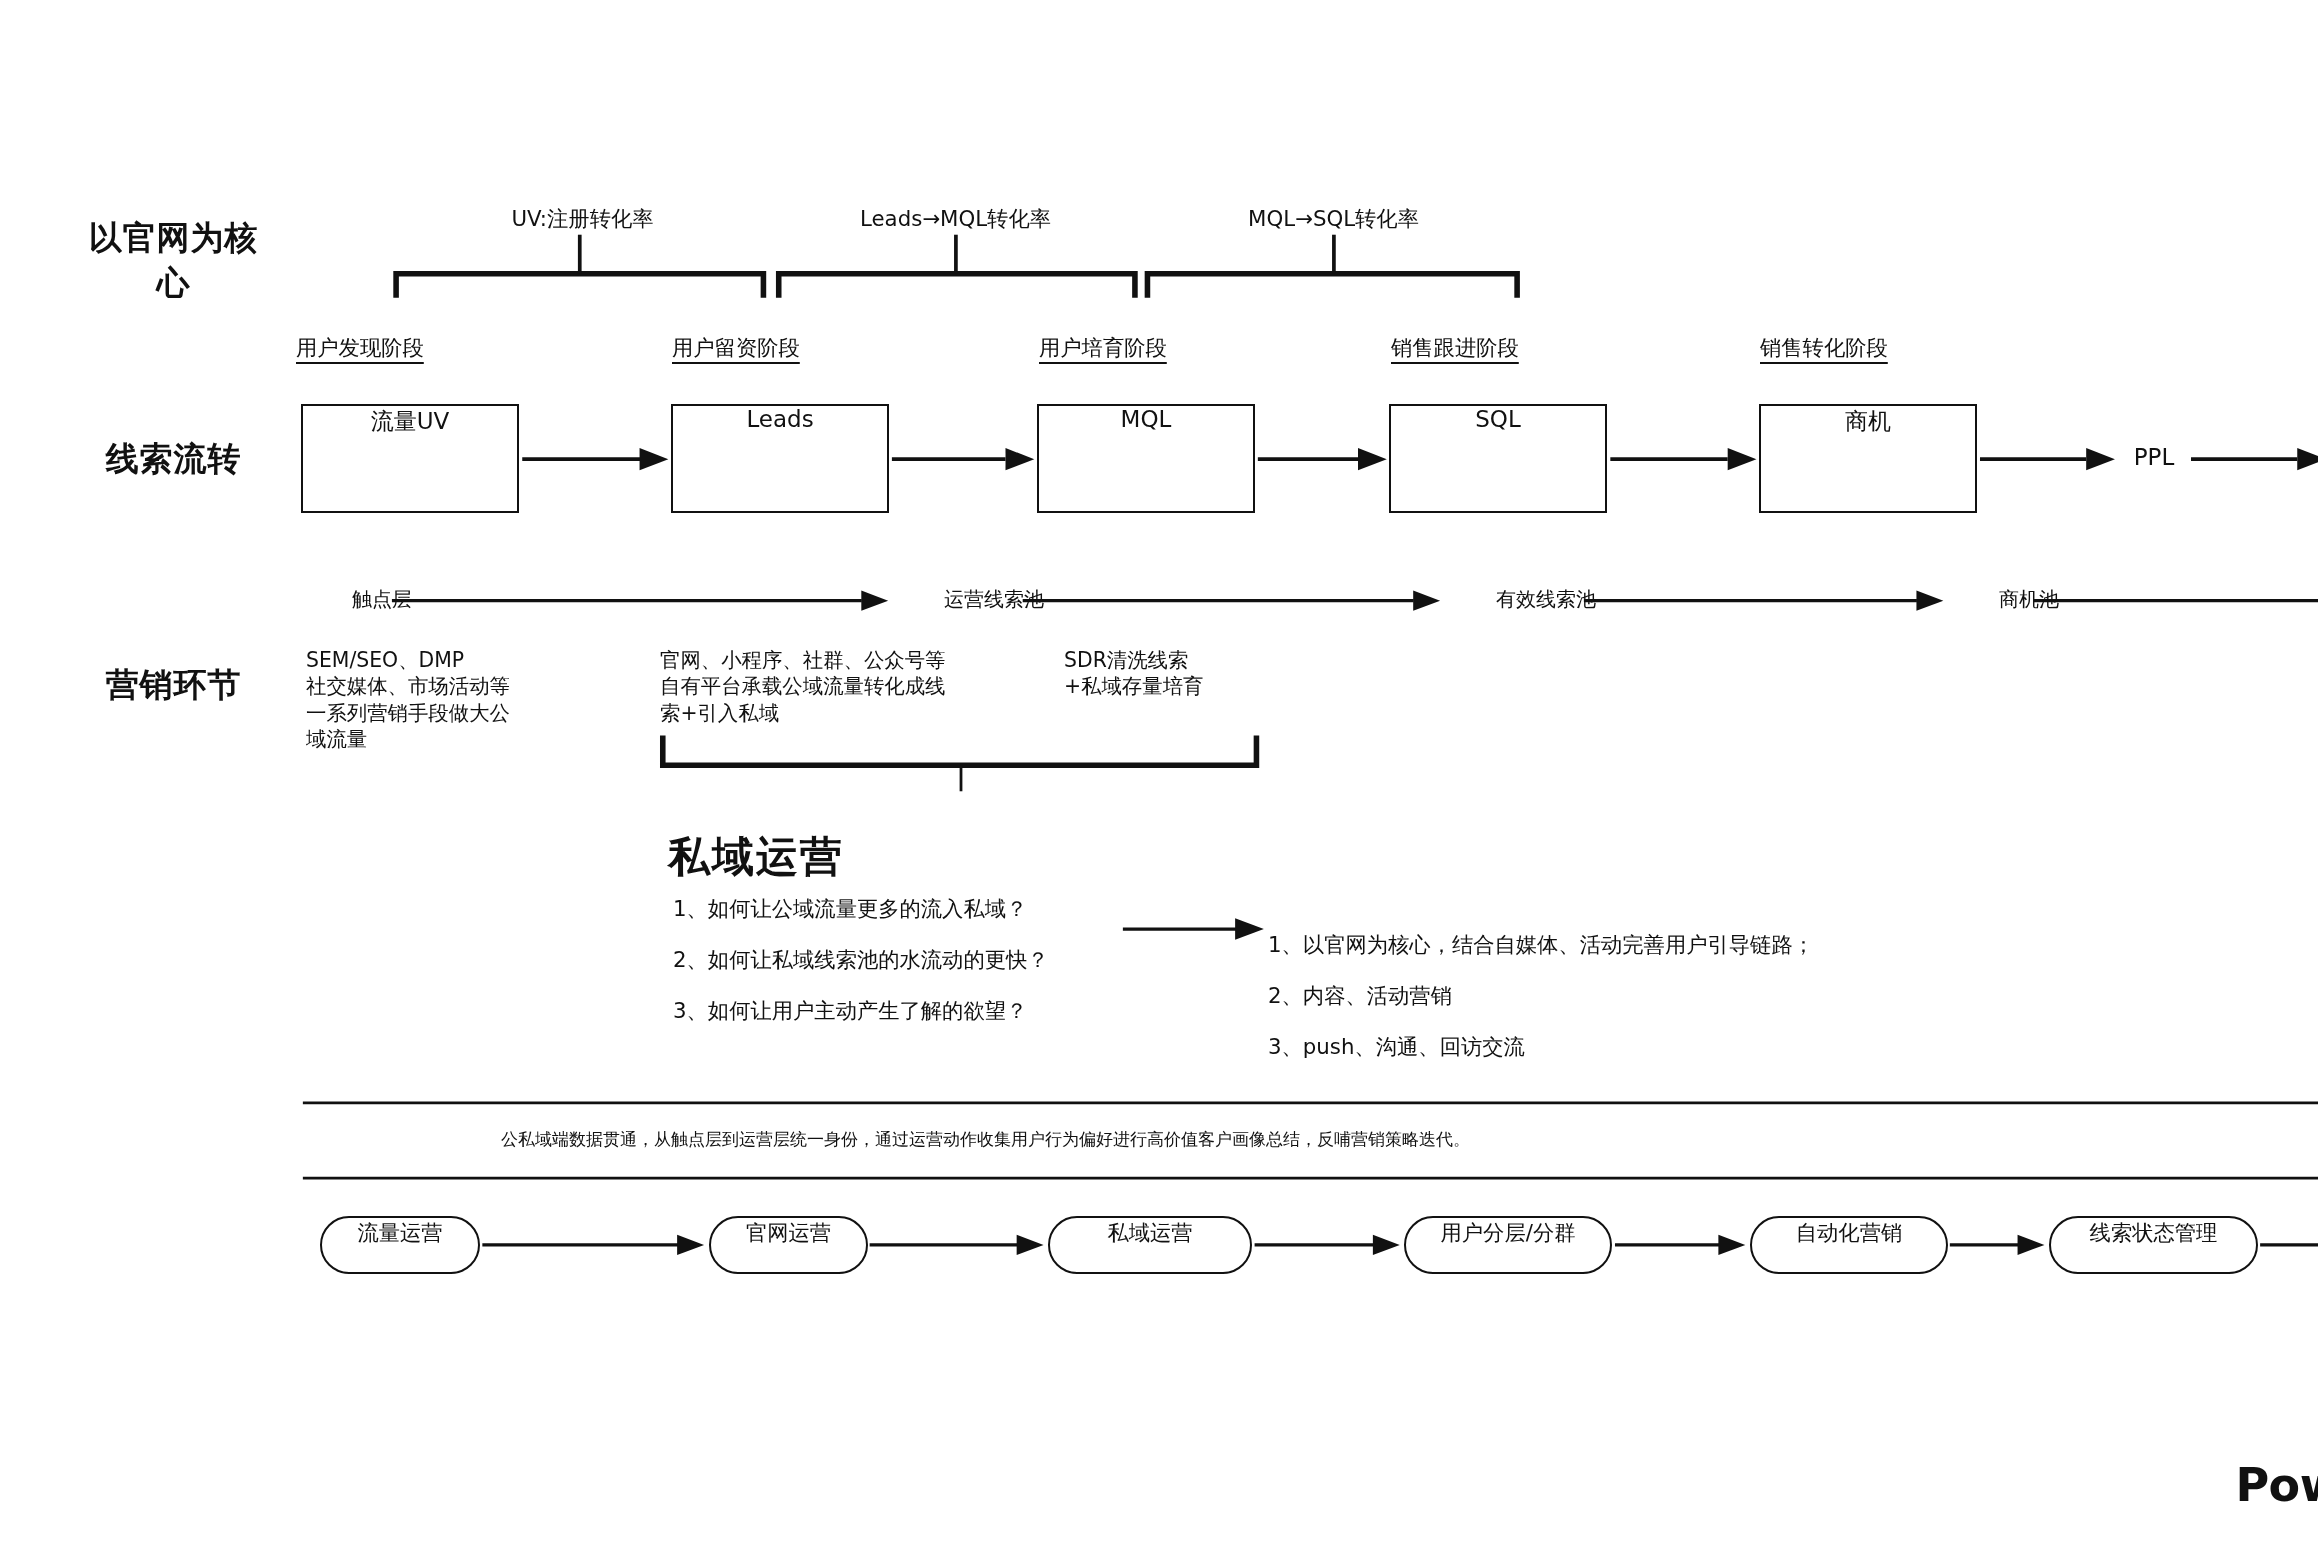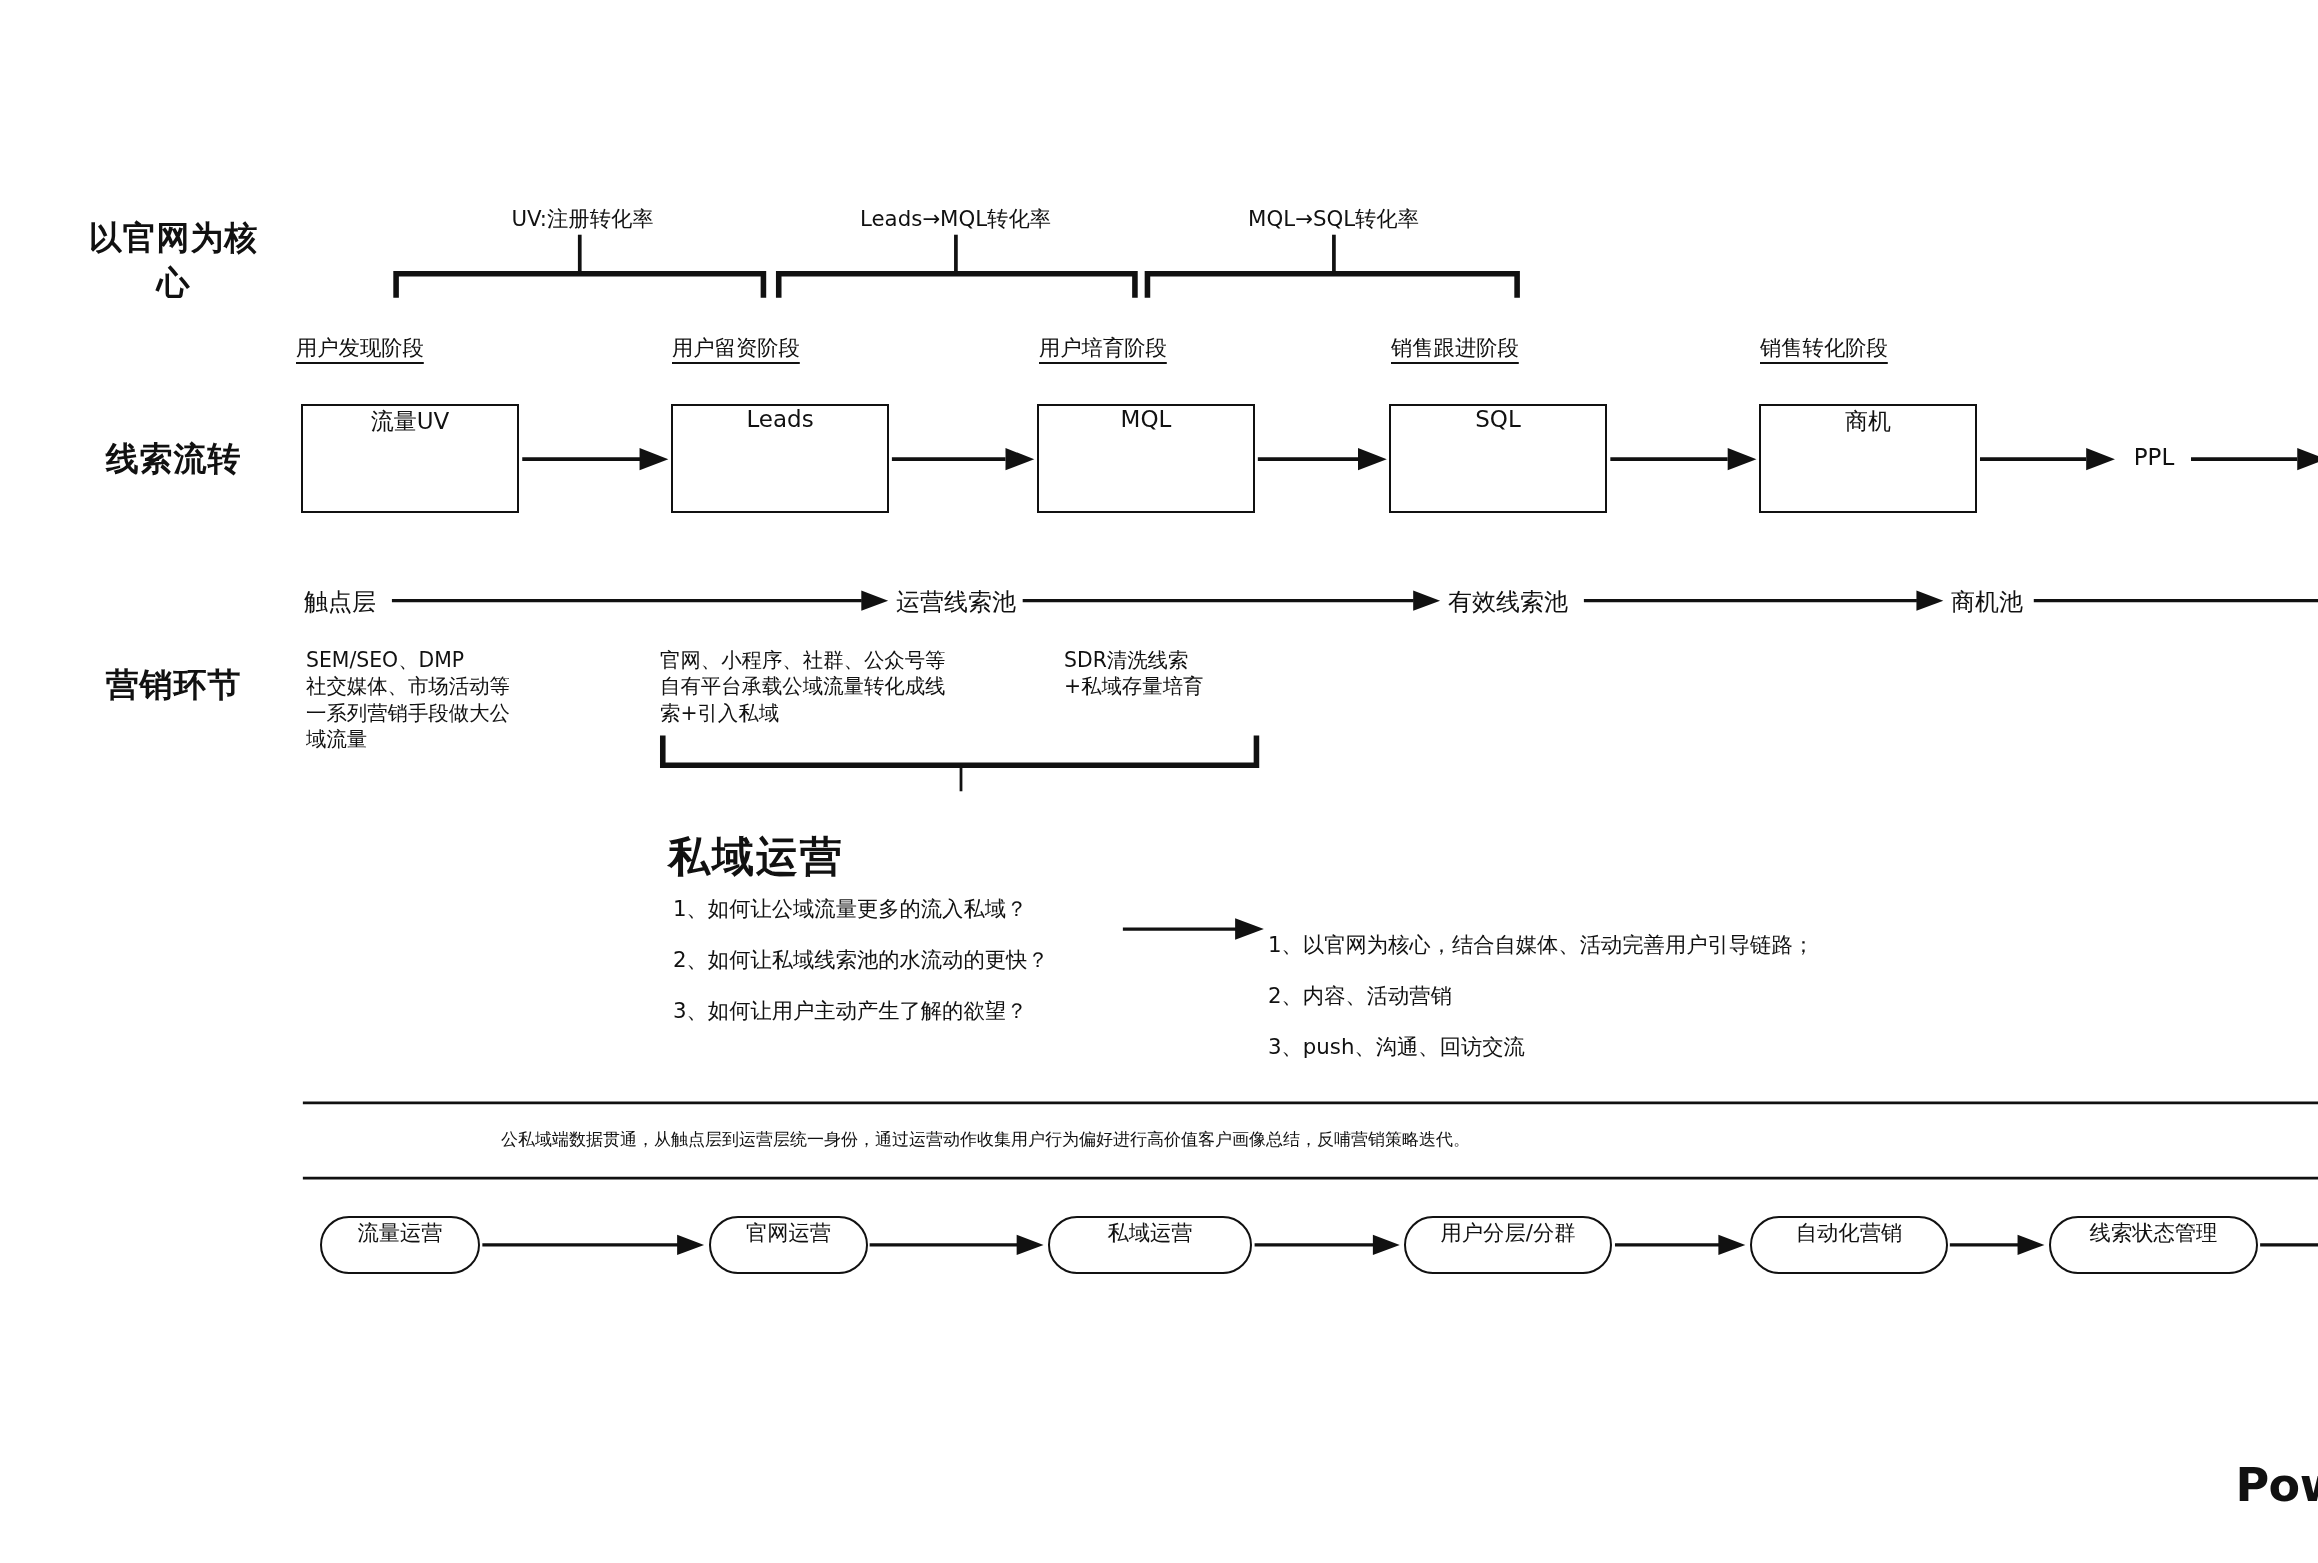--- a/index.html
+++ b/index.html
@@ -17,21 +17,21 @@
 
   .rowlabel{position:absolute;left:81px;width:185px;text-align:center;
     font-size:33px;font-weight:bold;letter-spacing:0.9px;}
   .metric{position:absolute;top:204px;width:325px;text-align:center;font-size:21.3px;}
   .stage{position:absolute;top:333px;font-size:21.3px;
     text-decoration:underline;text-decoration-thickness:1.9px;text-underline-offset:6.5px;}
   .node{position:absolute;top:404px;width:218px;height:109px;box-sizing:border-box;
     border:2.8px solid #111111;background:#ffffff;
     display:flex;align-items:flex-start;justify-content:center;font-size:23px;}
   .ppl{position:absolute;left:2119px;top:444px;width:70px;text-align:center;font-size:23px;}
-  .pool{position:absolute;top:586px;font-size:24px;}
+  .pool{position:absolute;top:586px;font-size:20px;margin-left:48px;}
   .block{position:absolute;top:647px;font-size:20.4px;line-height:26.4px;white-space:pre-line;}
   .pd-title{position:absolute;left:668px;top:829px;font-size:42px;font-weight:bold;letter-spacing:1.9px;}
   .qline{position:absolute;left:673px;font-size:21.3px;}
   .aline{position:absolute;left:1268px;font-size:21.3px;margin-top:36px;}
   .q1,.a1{top:894px;} .q2,.a2{top:945px;} .q3,.a3{top:996px;}
   .banner{position:absolute;left:501px;top:1128px;font-size:17px;}
   .pill{position:absolute;top:1216px;height:58px;box-sizing:border-box;
     border:2.3px solid #111111;border-radius:29px;background:#ffffff;
     display:flex;align-items:flex-start;justify-content:center;font-size:21.3px;}
   .p1{left:320px;width:160px;} .p2{left:709px;width:159px;} .p3{left:1048px;width:204px;}

